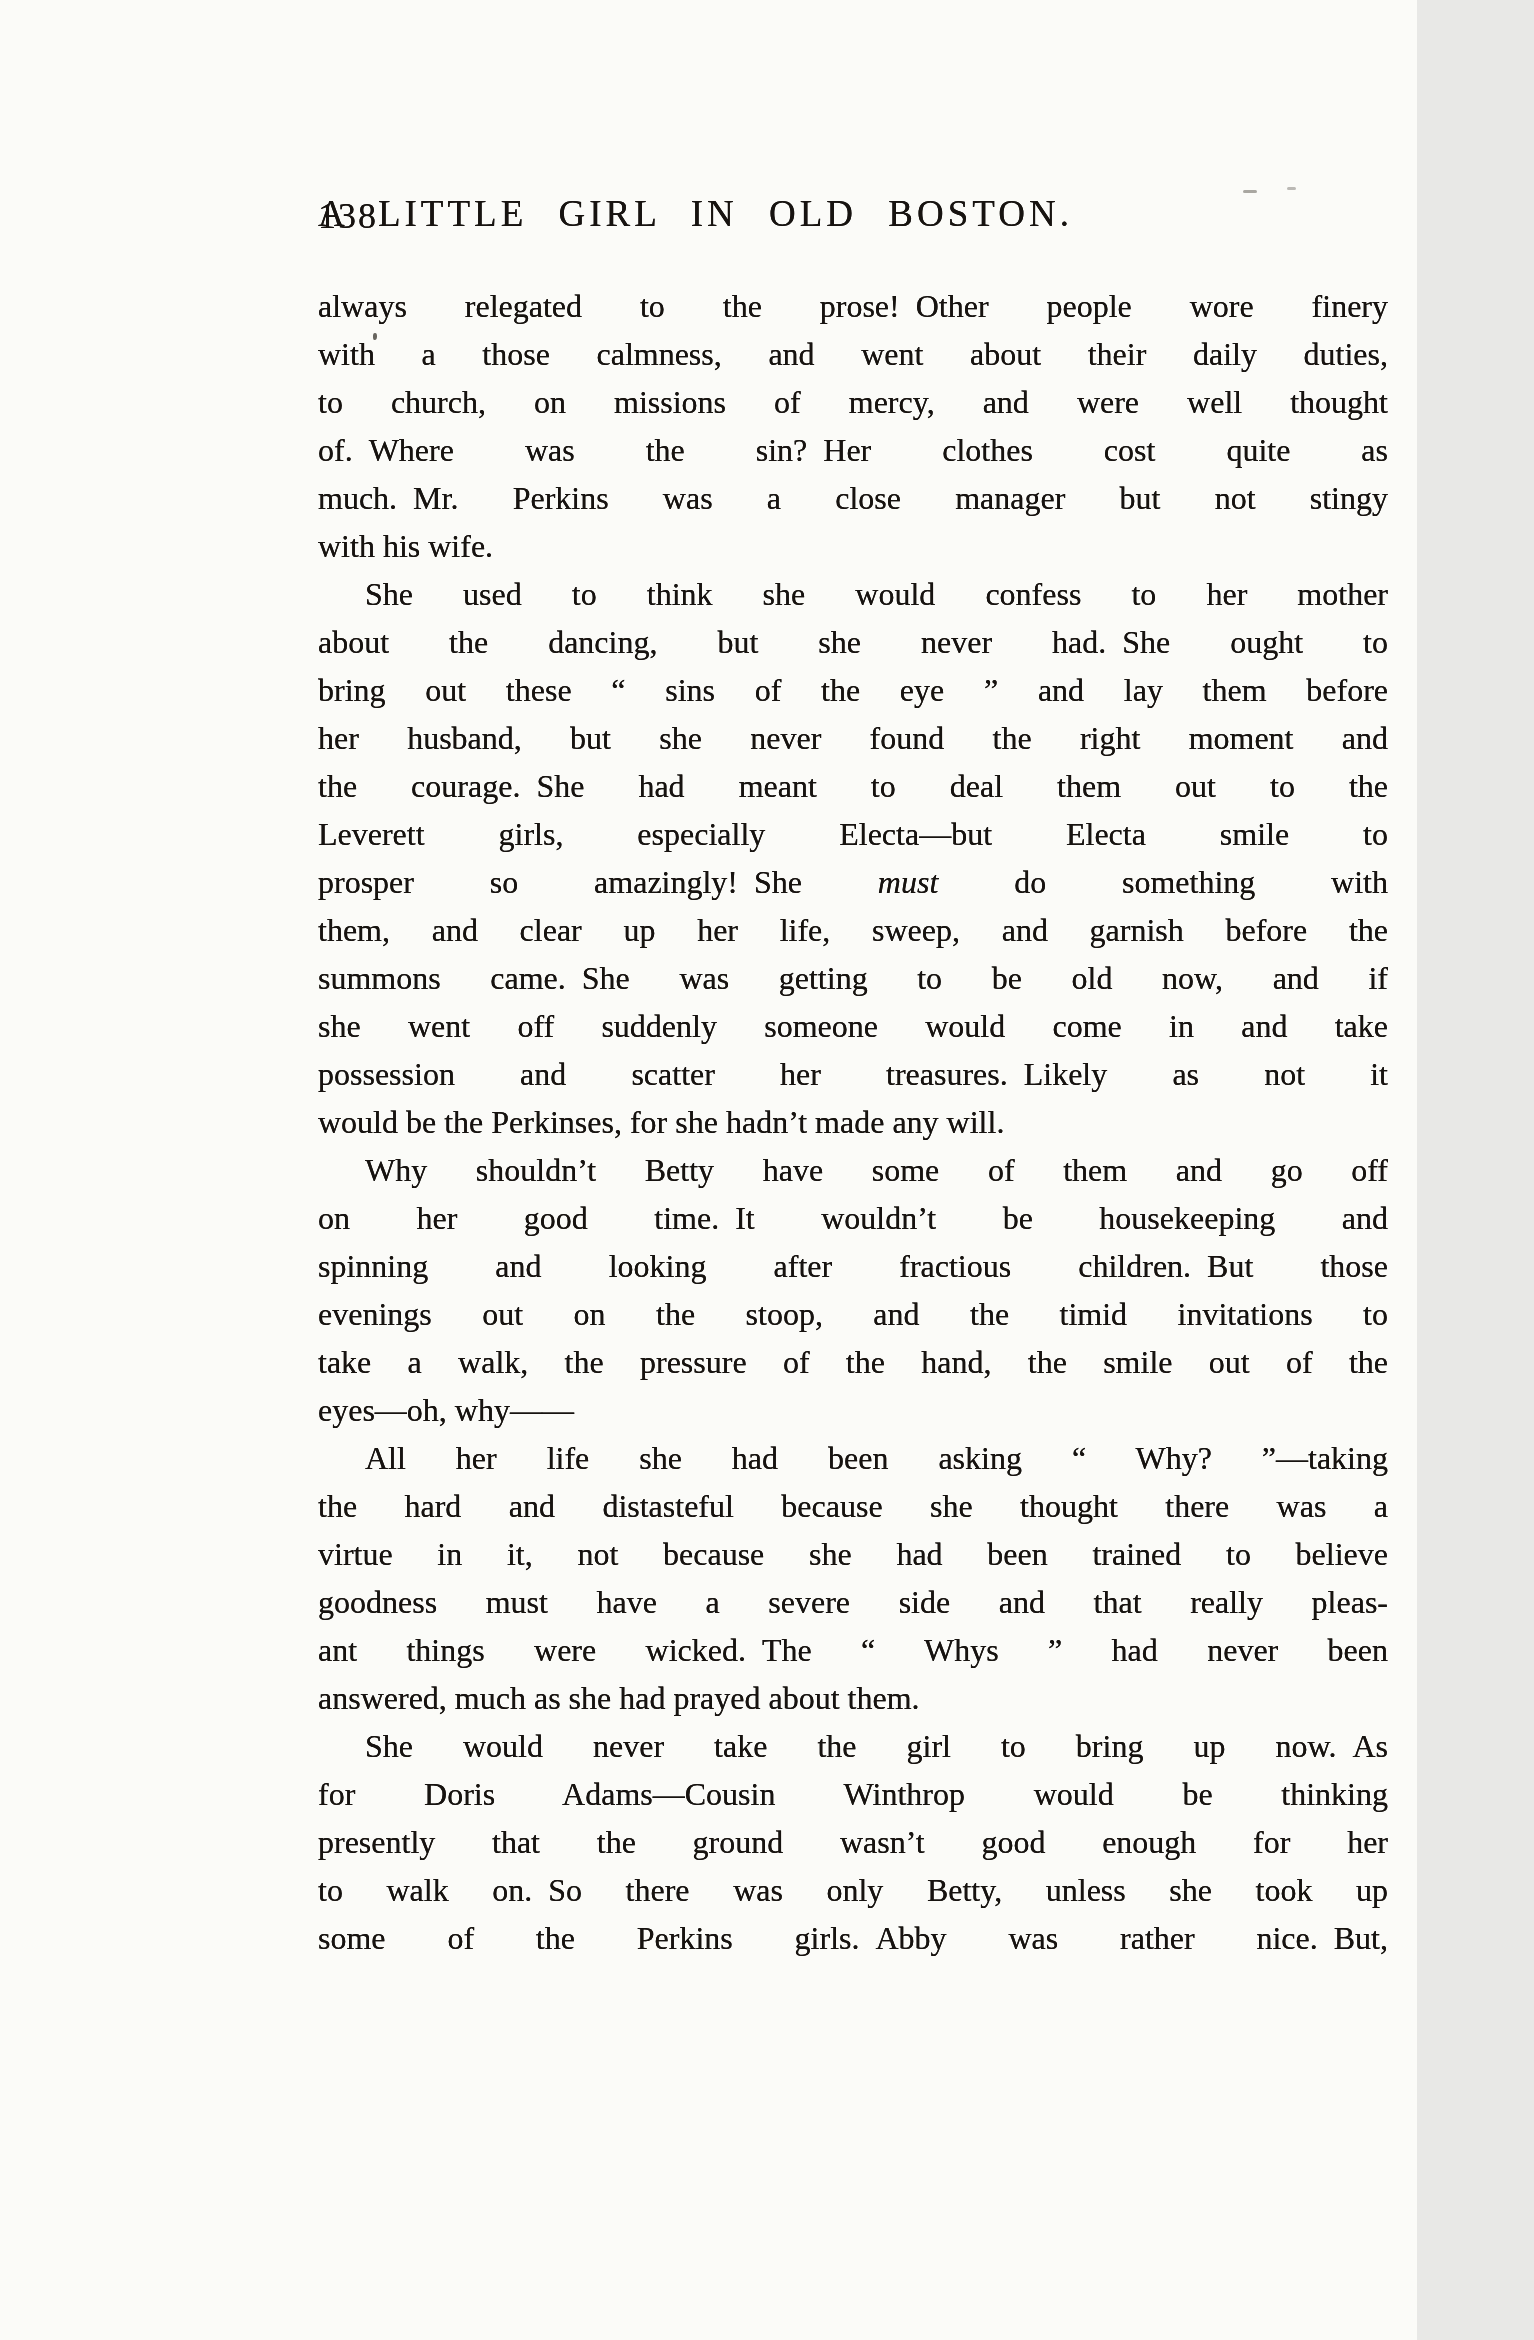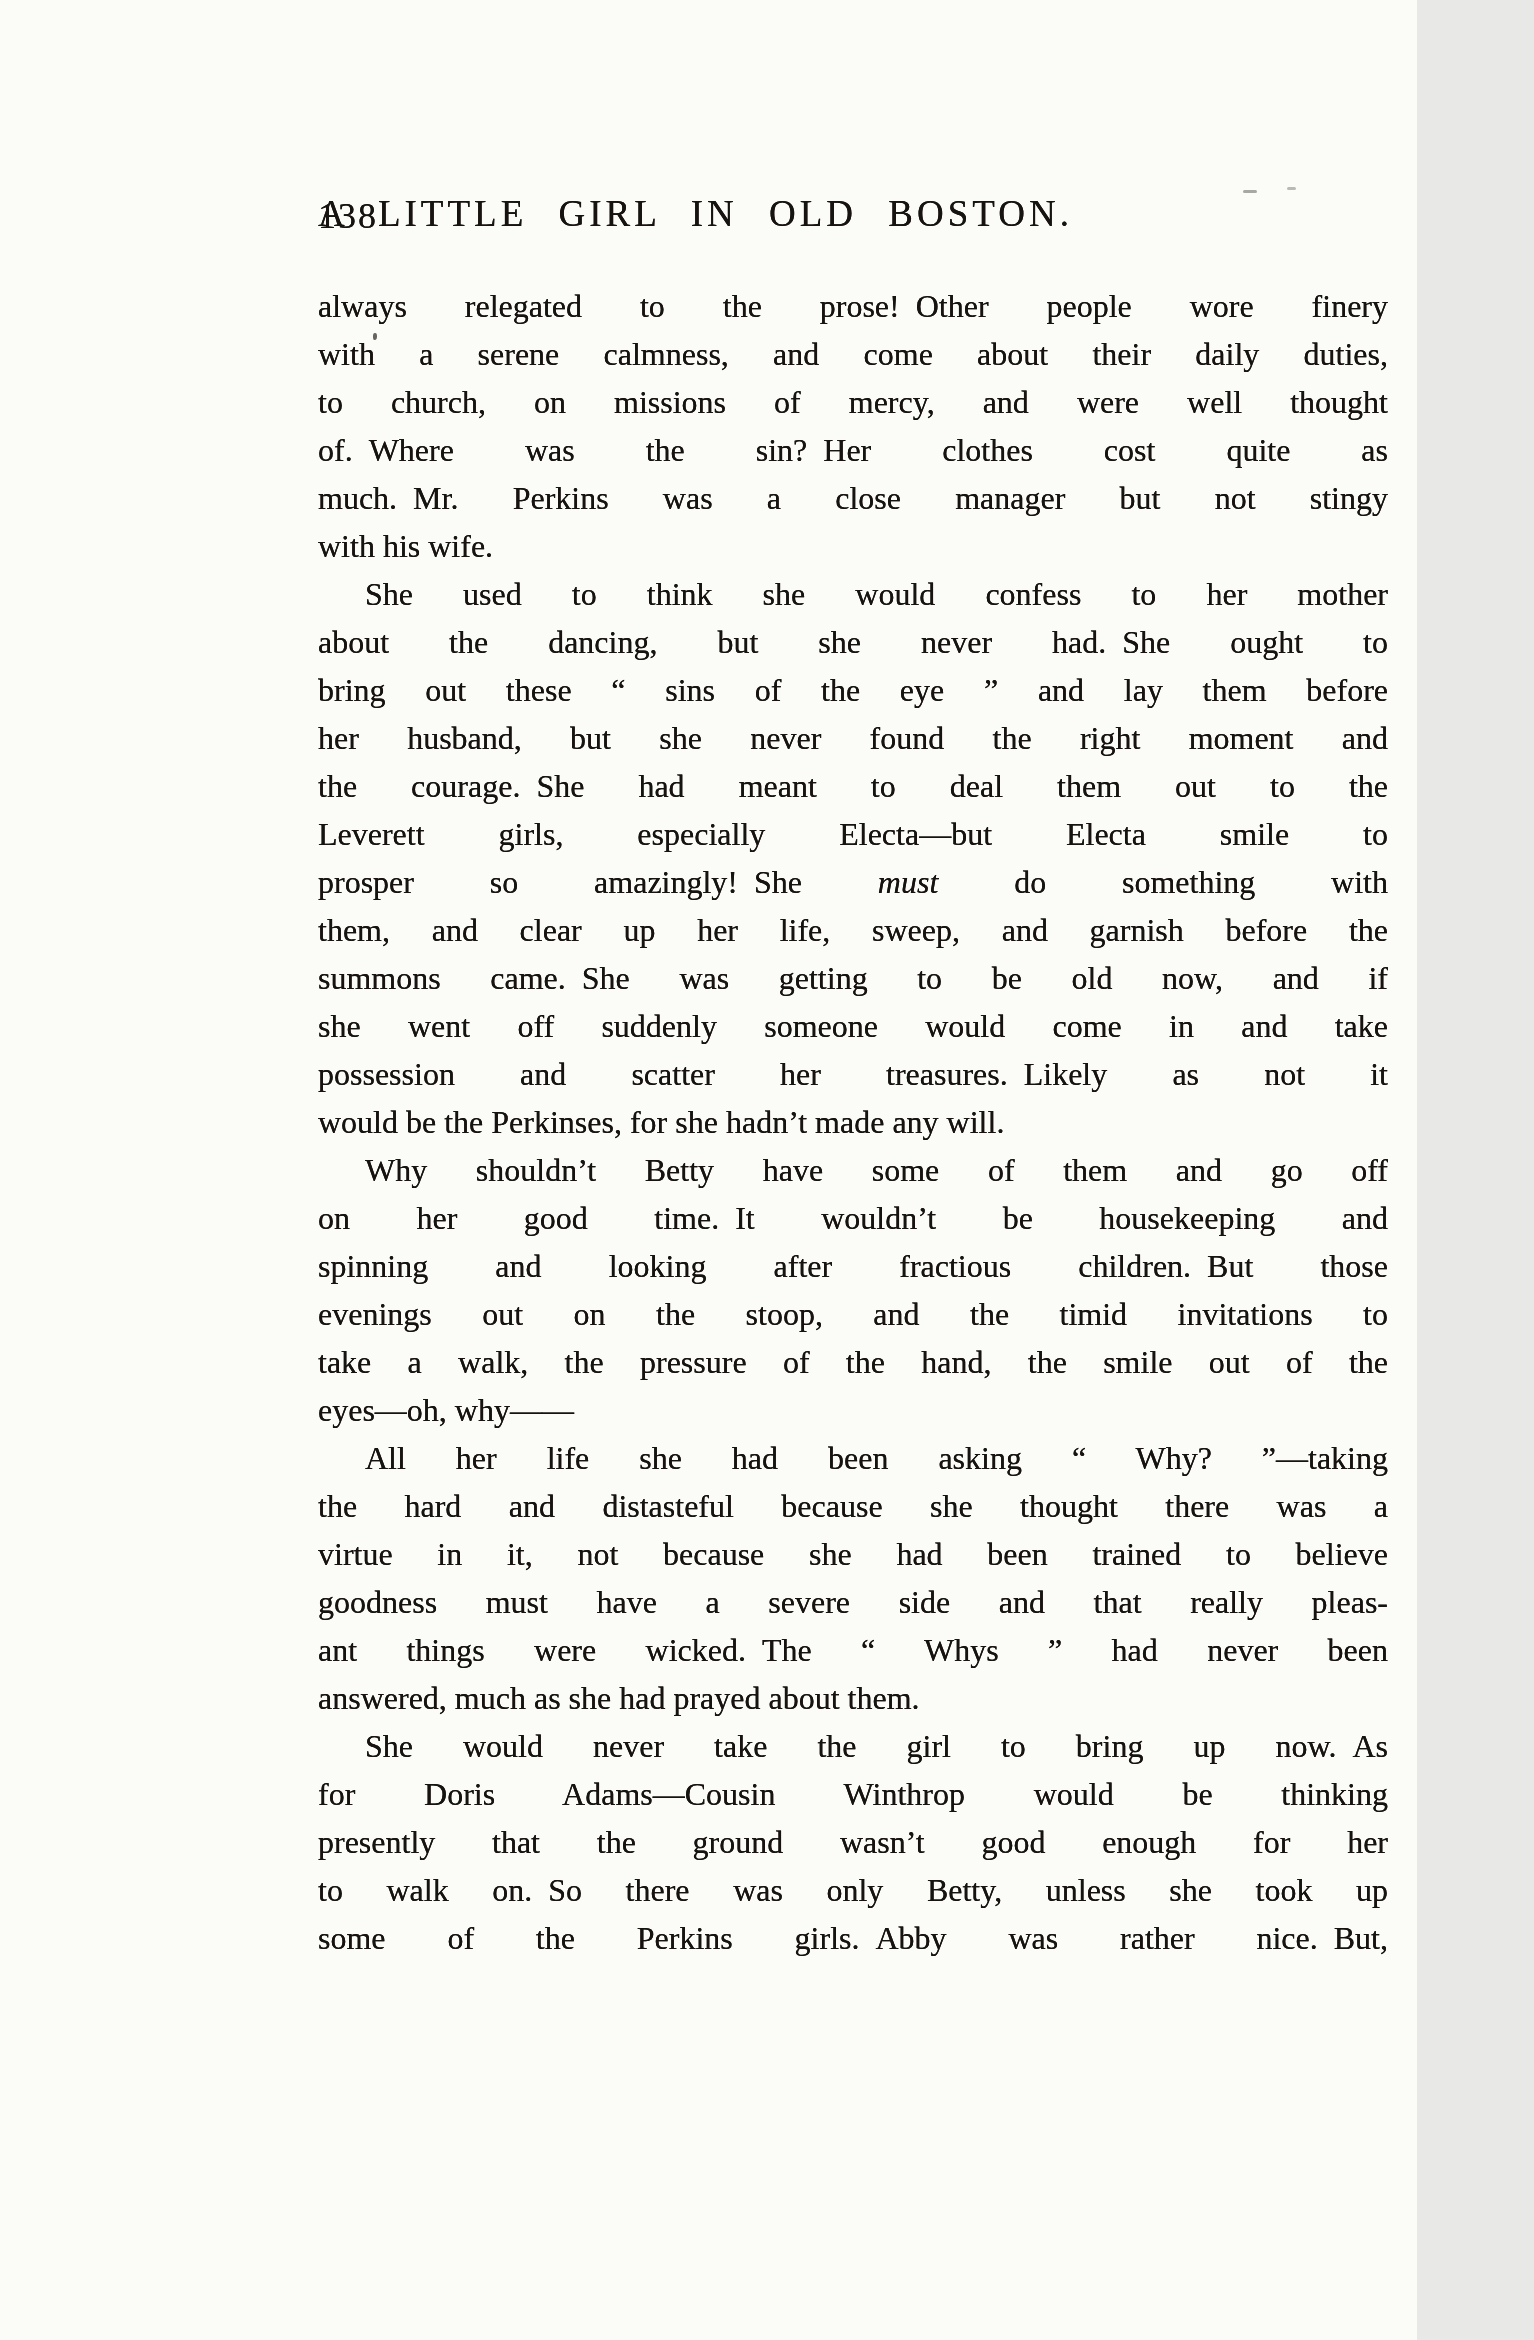--- a/index.html
+++ b/index.html
@@ -77,21 +77,21 @@
 <div class="page">
 
   <header class="page-header">
     <span class="page-number">138</span>
     <h1 class="running-title">A LITTLE GIRL IN OLD BOSTON.</h1>
   </header>
 
   <main class="page-body">
       <div class="paragraph">
         <div class="line fill"><span>always relegated to the prose! Other people wore finery</span></div>
-        <div class="line fill"><span>with a serene calmness, and come about their daily duties,</span></div>
+        <div class="line fill"><span>with a those calmness, and went about their daily duties,</span></div>
         <div class="line fill"><span>to church, on missions of mercy, and were well thought</span></div>
         <div class="line fill"><span>of. Where was the sin? Her clothes cost quite as</span></div>
         <div class="line fill"><span>much. Mr. Perkins was a close manager but not stingy</span></div>
         <div class="line"><span>with his wife.</span></div>
       </div>
       <div class="paragraph">
         <div class="line fill first"><span>She used to think she would confess to her mother</span></div>
         <div class="line fill"><span>about the dancing, but she never had. She ought to</span></div>
         <div class="line fill"><span>bring out these “ sins of the eye ” and lay them before</span></div>
         <div class="line fill"><span>her husband, but she never found the right moment and</span></div>

